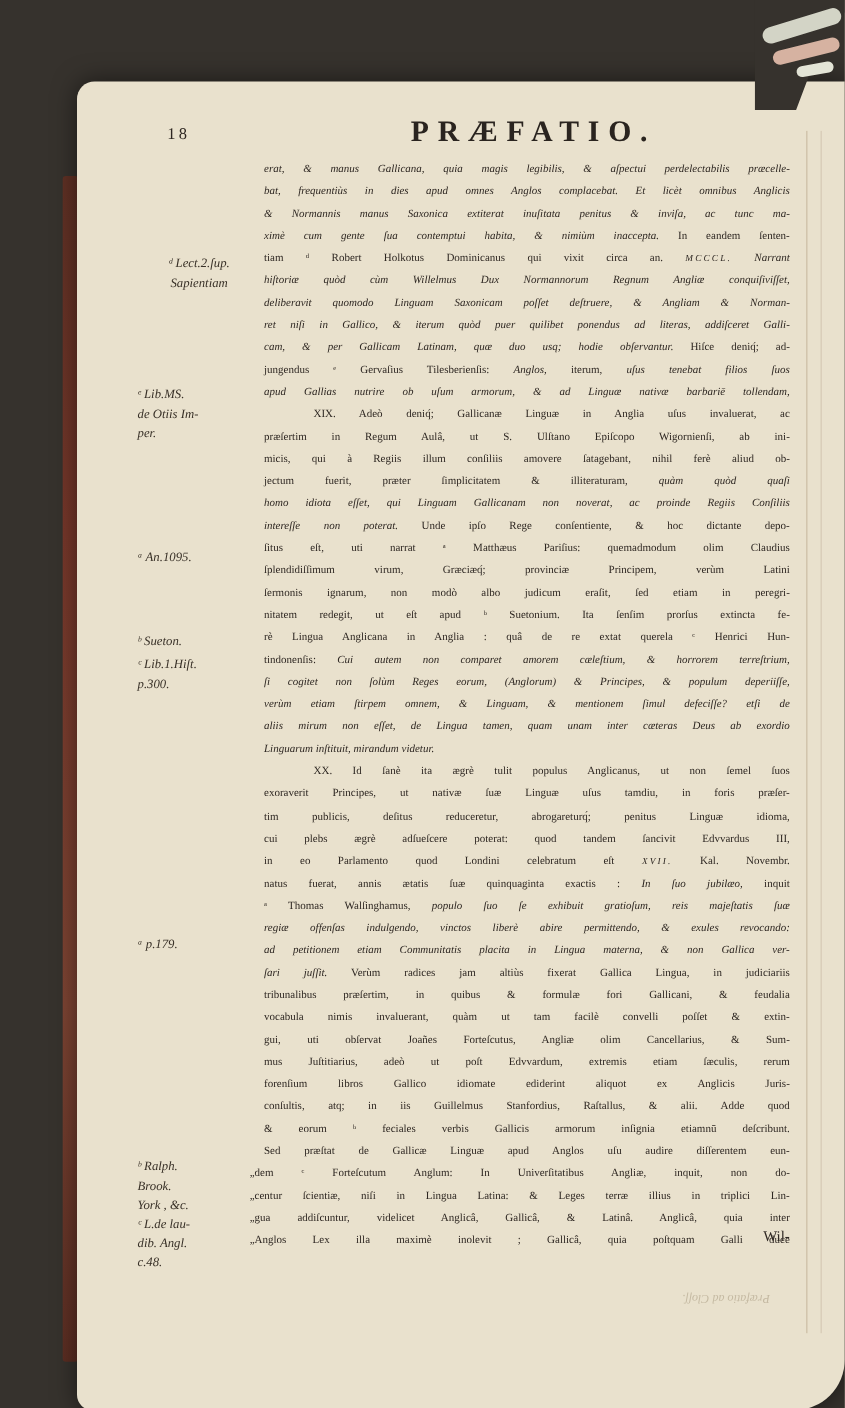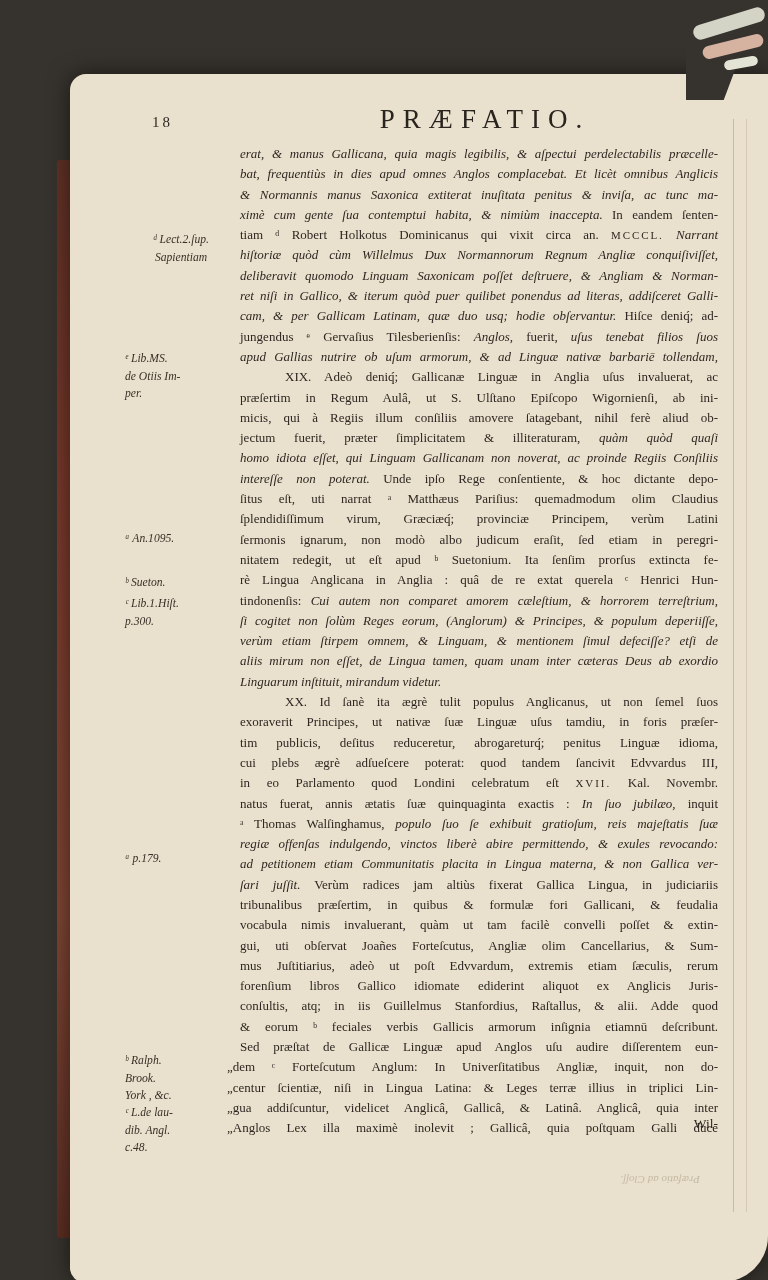--- a/index.html
+++ b/index.html
@@ -30,33 +30,33 @@
   }
   .edge-line{position:absolute;top:45px;bottom:70px;width:1px;}
   .el1{right:34px;background:rgba(130,95,60,.30);}
   .el2{right:21px;background:rgba(120,85,55,.18);}
   .pagenum{
     position:absolute;left:82px;top:40px;
     font-size:15px;letter-spacing:3px;color:var(--ink,#2e2722);
   }
   .header{
     position:absolute;left:200px;top:30px;width:430px;text-align:center;
-    font-size:27px;letter-spacing:8px;color:#2a241f;
+    font-size:27px;letter-spacing:8px;color:#2a241f;font-weight:bold;
   }
   .text-block{position:absolute;left:170px;top:70px;width:478px;color:var(--ink,#2e2722);}
   .ln{
-    height:20.3px;line-height:20.3px;font-size:13px;
+    height:20.3px;line-height:20.3px;font-size:10px;
     text-align:justify;text-align-last:justify;white-space:nowrap;
   }
   .ln.ind{text-indent:45px;}
   .ln.nj{text-align:center;text-align-last:left;}
   .ln.hq{text-indent:-13px;}
   .seg-r{font-style:normal;}
   .seg-i{font-style:italic;}
-  .seg-sc{font-size:.84em;letter-spacing:2px;}
+  .seg-sc{font-size:.84em;letter-spacing:2px;font-style:italic;}
   .seg-q{font-style:normal;}
   .catchword{
     position:absolute;left:170px;top:1042px;width:478px;text-align:right;
     font-size:13.5px;color:var(--ink,#2e2722);
   }
   .margin-notes{position:absolute;left:55px;top:0;width:112px;}
   .mn{position:absolute;left:0;width:112px;font-style:italic;
       font-size:11.6px;line-height:17.5px;color:var(--margin-ink,#383027);}
   .mn div{white-space:nowrap;}
   .showthrough{
@@ -88,21 +88,21 @@
     <div class="margin-notes">
         <div class="mn" style="top: 157px; text-align: center;">
           <div>ᵈ Lect.2.ſup.</div>
           <div>Sapientiam</div>
         </div>
         <div class="mn" style="top: 276px;">
           <div>ᵉ Lib.MS.</div>
           <div>de Otiis Im-</div>
           <div>per.</div>
         </div>
-        <div class="mn" style="top: 456px;">
+        <div class="mn" style="top: 424px;">
           <div>ᵃ An.1095.</div>
         </div>
         <div class="mn" style="top: 500px;">
           <div>ᵇ Sueton.</div>
         </div>
         <div class="mn" style="top: 521px;">
           <div>ᶜ Lib.1.Hiſt.</div>
           <div>p.300.</div>
         </div>
         <div class="mn" style="top: 776px;">
@@ -122,21 +122,21 @@
     <div class="text-block">
         <div class="ln"><span class="seg-i">erat, &amp; manus Gallicana, quia magis legibilis, &amp; aſpectui perdelectabilis præcelle-</span></div>
         <div class="ln"><span class="seg-i">bat, frequentiùs in dies apud omnes Anglos complacebat.  Et licèt omnibus Anglicis</span></div>
         <div class="ln"><span class="seg-i">&amp; Normannis manus Saxonica extiterat inuſitata penitus &amp; inviſa, ac tunc ma-</span></div>
         <div class="ln"><span class="seg-i">ximè cum gente ſua contemptui habita, &amp; nimiùm inaccepta.</span><span class="seg-r">  In eandem ſenten-</span></div>
         <div class="ln"><span class="seg-r">tiam ᵈ Robert Holkotus Dominicanus qui vixit circa an. </span><span class="seg-sc">MCCCL.</span><span class="seg-r"> </span><span class="seg-i">Narrant</span></div>
         <div class="ln"><span class="seg-i">hiſtoriæ quòd cùm Willelmus Dux Normannorum Regnum Angliæ conquiſiviſſet,</span></div>
         <div class="ln"><span class="seg-i">deliberavit quomodo Linguam Saxonicam poſſet deſtruere, &amp; Angliam &amp; Norman-</span></div>
         <div class="ln"><span class="seg-i">ret niſi in Gallico, &amp; iterum quòd puer quilibet ponendus ad literas, addiſceret Galli-</span></div>
         <div class="ln"><span class="seg-i">cam, &amp; per Gallicam Latinam, quæ duo usq; hodie obſervantur.</span><span class="seg-r">  Hiſce deniq́; ad-</span></div>
-        <div class="ln"><span class="seg-r">jungendus ᵉ Gervaſius Tilesberienſis: </span><span class="seg-i">Anglos,</span><span class="seg-r"> fuerit, </span><span class="seg-i">uſus tenebat filios ſuos</span></div>
+        <div class="ln"><span class="seg-r">jungendus ᵉ Gervaſius Tilesberienſis: </span><span class="seg-i">Anglos,</span><span class="seg-r"> iterum, </span><span class="seg-i">uſus tenebat filios ſuos</span></div>
         <div class="ln"><span class="seg-i">apud Gallias nutrire ob uſum armorum, &amp; ad Linguæ nativæ barbariē tollendam,</span></div>
         <div class="ln ind"><span class="seg-r">XIX.  Adeò deniq́; Gallicanæ Linguæ in Anglia uſus invaluerat, ac</span></div>
         <div class="ln"><span class="seg-r">præſertim in Regum Aulâ, ut S. Ulſtano Epiſcopo Wigornienſi, ab ini-</span></div>
         <div class="ln"><span class="seg-r">micis, qui à Regiis illum conſiliis amovere ſatagebant, nihil ferè aliud ob-</span></div>
         <div class="ln"><span class="seg-r">jectum fuerit, præter ſimplicitatem &amp; illiteraturam, </span><span class="seg-i">quàm quòd quaſi</span></div>
         <div class="ln"><span class="seg-i">homo idiota eſſet, qui Linguam Gallicanam non noverat, ac proinde Regiis Conſiliis</span></div>
         <div class="ln"><span class="seg-i">intereſſe non poterat.</span><span class="seg-r">  Unde ipſo Rege conſentiente, &amp; hoc dictante depo-</span></div>
         <div class="ln"><span class="seg-r">ſitus eſt, uti narrat ᵃ Matthæus Pariſius: quemadmodum olim Claudius</span></div>
         <div class="ln"><span class="seg-r">ſplendidiſſimum virum, Græciæq́; provinciæ Principem, verùm Latini</span></div>
         <div class="ln"><span class="seg-r">ſermonis ignarum, non modò albo judicum eraſit, ſed etiam in peregri-</span></div>

